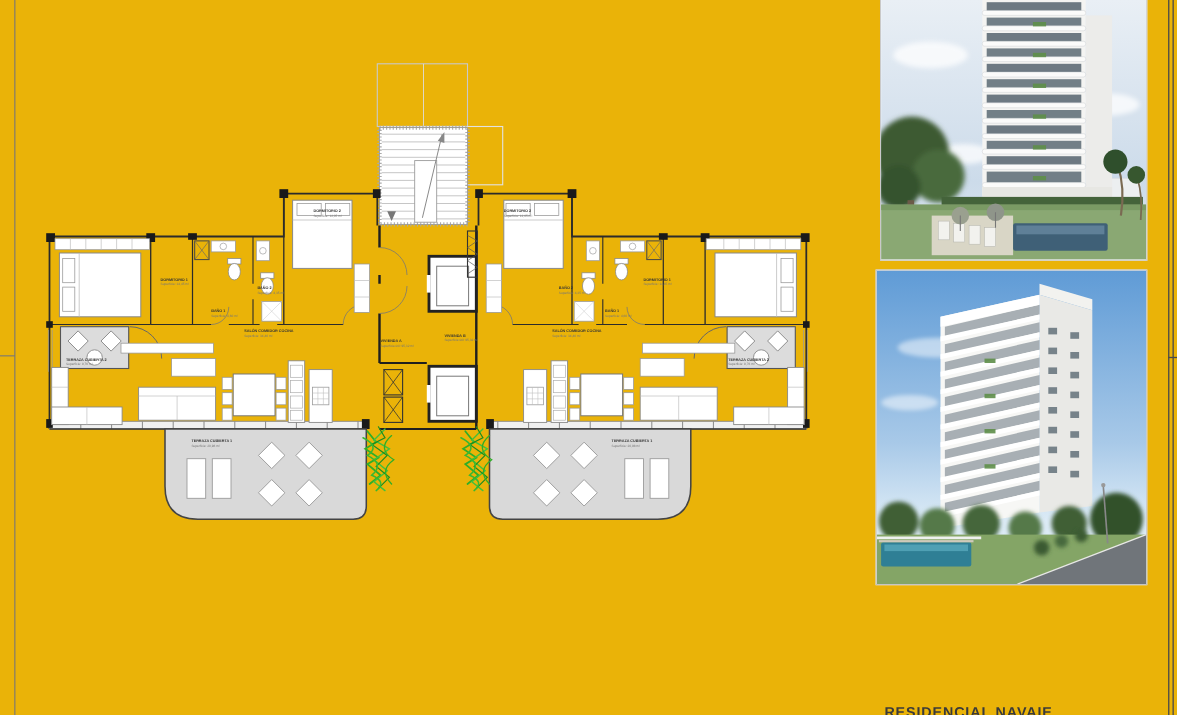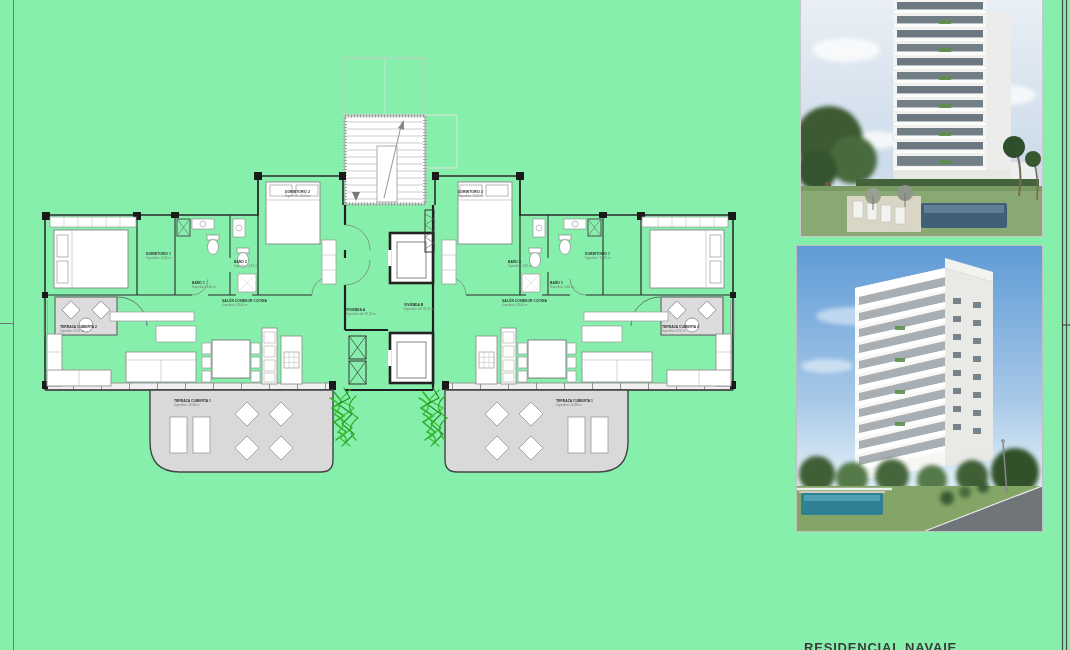--- a/index.html
+++ b/index.html
@@ -1,17 +1,17 @@
 <!DOCTYPE html>
 <html><head>
 <meta charset="utf-8">
 <style>
   html,body{margin:0;padding:0;width:1070px;height:650px;overflow:hidden;background:#ffffff;
             font-family:"Liberation Sans", sans-serif;}
-  #sheet{position:relative;width:1070px;height:650px;background:#86efac;}
+  #sheet{position:relative;width:1070px;height:650px;background:#eab308;}
   #plan-svg{position:absolute;left:0;top:0;width:1070px;height:650px;}
   .photo{position:absolute;background:#fff;}
   #photo-top{left:800px;top:0;width:241px;height:236px;border:1px solid #c9c9c9;border-top:none;}
   #photo-bottom{left:796px;top:245px;width:245px;height:285px;border:1px solid #bfbfbf;}
   .photo svg{display:block;width:100%;height:100%;}
   #caption{position:absolute;left:804px;top:640px;width:250px;font-size:13px;font-weight:bold;
            letter-spacing:.8px;color:#3a3a3a;white-space:nowrap;}
   svg text{font-family:"Liberation Sans", sans-serif;}
   .rname{font-size:3.4px;font-weight:bold;fill:#333;}
   .rarea{font-size:2.9px;fill:#777;}

